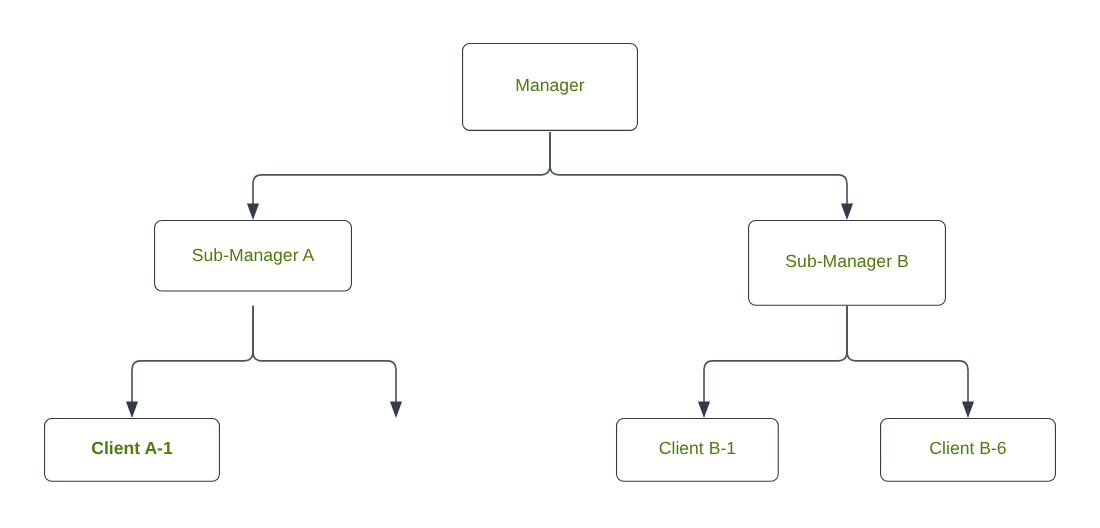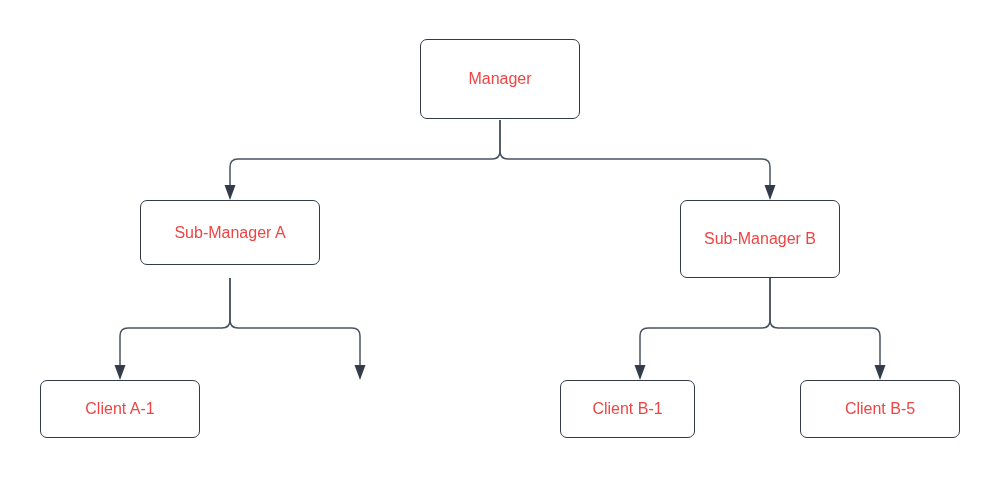--- a/index.html
+++ b/index.html
@@ -33,31 +33,31 @@
   }
   .node {
     position: absolute;
     box-sizing: border-box;
     background: #ffffff;
     border: 1px solid #333b4a;
     border-radius: 7px;
     display: flex;
     align-items: center;
     justify-content: center;
-    color: #ef4444;
+    color: #4d7c0f;
     font-size: 16px;
     line-height: 1;
     text-align: center;
   }
   .node-manager       { left: 420px; top: 39px;  width: 160px; height: 80px; }
   .node-sub-manager-a { left: 140px; top: 200px; width: 180px; height: 65px; }
-  .node-sub-manager-b { left: 680px; top: 200px; width: 160px; height: 78px; align-items: center; }
-  .node-client-a1     { left: 40px;  top: 380px; width: 160px; height: 58px; }
+  .node-sub-manager-b { left: 680px; top: 200px; width: 180px; height: 78px; align-items: center; }
+  .node-client-a1     { left: 40px;  top: 380px; width: 160px; height: 58px; font-weight: bold; }
   .node-client-a2     { left: 280px; top: 380px; width: 160px; height: 58px; }
-  .node-client-b1     { left: 560px; top: 380px; width: 135px; height: 58px; justify-content: center; }
+  .node-client-b1     { left: 560px; top: 380px; width: 148px; height: 58px; justify-content: center; }
   .node-client-b2     { left: 800px; top: 380px; width: 160px; height: 58px; }
 </style>
 </head>
 <body>
 
 <div class="canvas">
 
   <svg class="connector-layer" viewBox="0 0 1000 480" xmlns="http://www.w3.org/2000/svg">
 
     <path class="edge" d="M500,120 L500,151 Q500,159 492,159 L238,159 Q230,159 230,167 L230,186"></path>
@@ -94,16 +94,16 @@
   <div class="node node-client-a1">
     <span>Client A-1</span>
   </div>
 
 
   <div class="node node-client-b1">
     <span>Client B-1</span>
   </div>
 
   <div class="node node-client-b2">
-    <span>Client B-5</span>
+    <span>Client B-6</span>
   </div>
 
 </div>
 
 </body></html>

